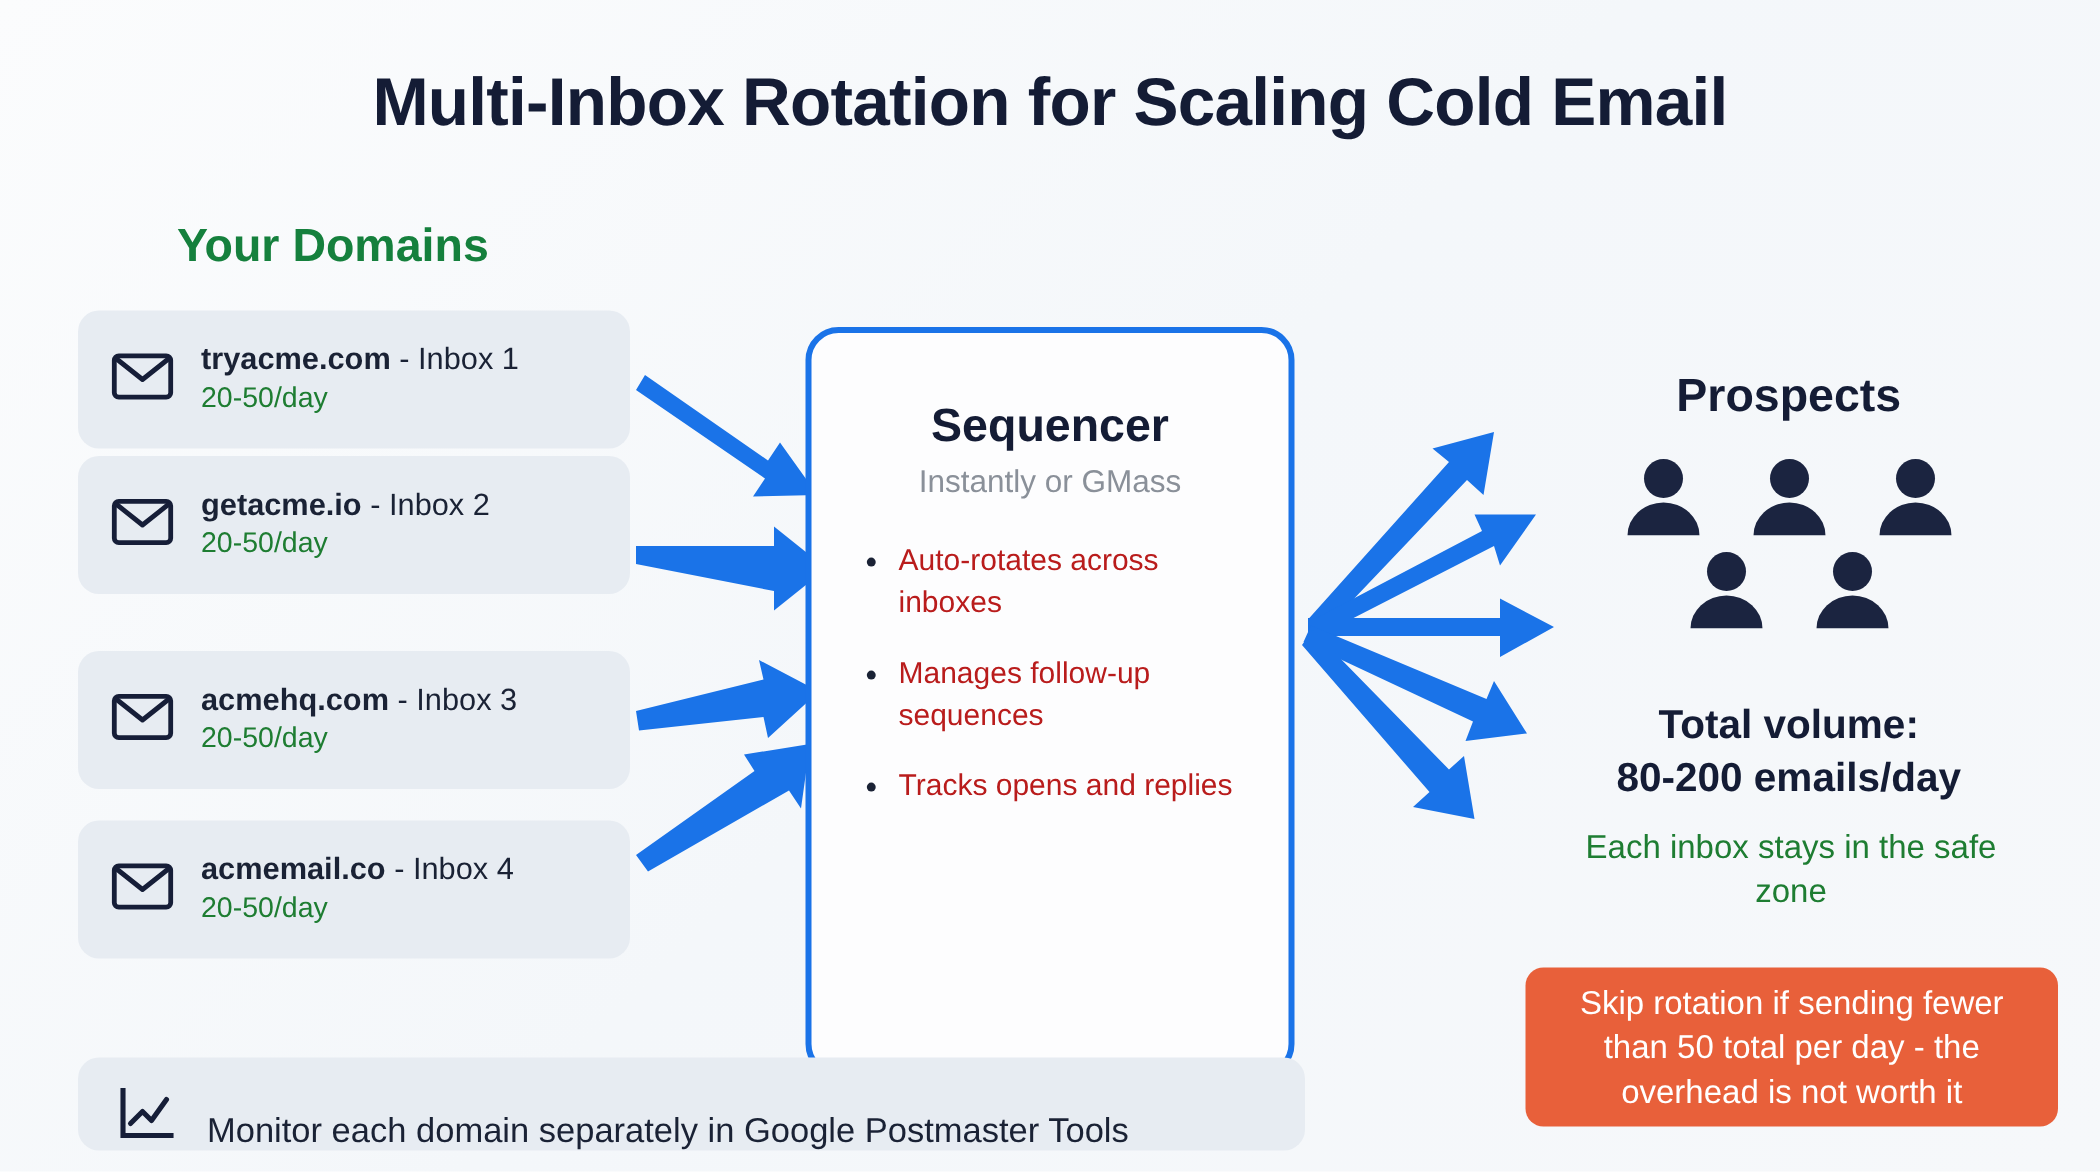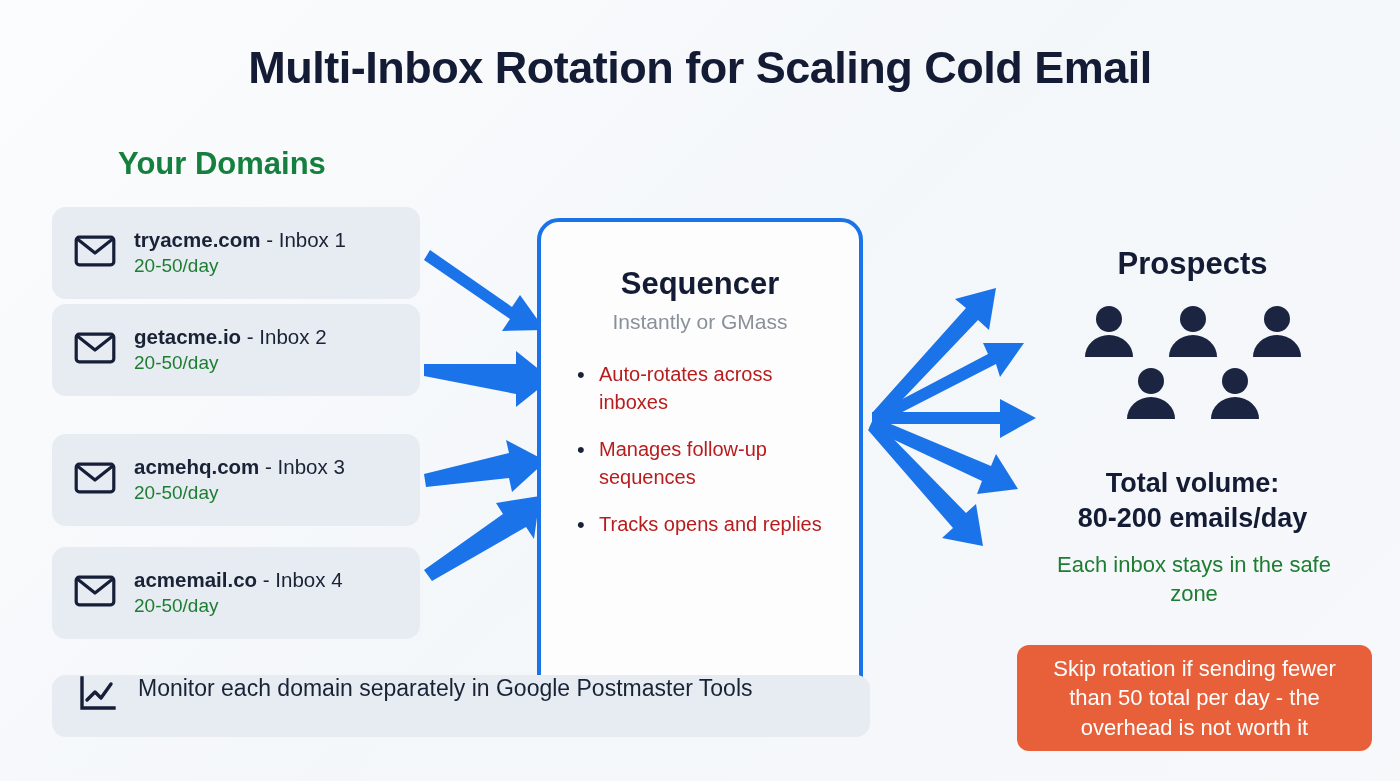--- a/index.html
+++ b/index.html
@@ -73,23 +73,23 @@
   
   .warning {
     position:absolute; left:1017px; top:645px; width:355px; height:106px;
     background:#e8603a; border-radius:12px; color:#ffffff;
     display:flex; align-items:center; justify-content:center; text-align:center;
     font-size:22px; line-height:1.32; padding:0 14px;
   }
 
   
   .monitor {
-    position:absolute; left:52px; top:675px; width:818px; height:62px;
+    position:absolute; left:52px; top:705px; width:818px; height:62px;
     background:#e7ecf2; border-radius:14px;
-    display:flex; align-items:flex-start; padding-left:26px;
+    display:flex; align-items:flex-end; padding-left:26px;
   }
   .monitor .chart { flex:0 0 auto; margin-right:20px; }
   .monitor-label { font-size:23px; color:#1a2235; }
 
   .arrows { position:absolute; inset:0; pointer-events:none; }
 </style>
 </head>
 <body>
 
 <div class="stage">

